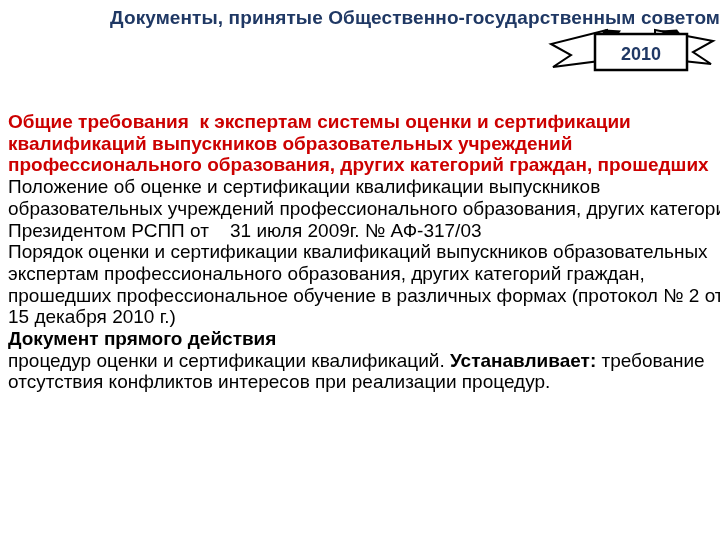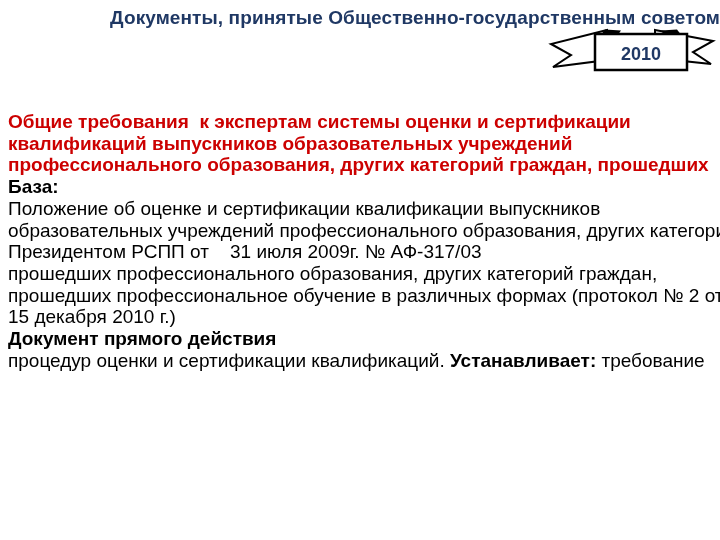--- a/index.html
+++ b/index.html
@@ -84,24 +84,25 @@
       <polygon class="fold" points="137,14 132,7.5 116,8.5 120,14"></polygon>
       <rect class="panel" x="50" y="12" width="92" height="36"></rect>
     </svg>
     <div class="ribbon-year">2010</div>
   </div>
 
   <div class="body-text">
       <div class="line"><span class="run red-bold">Общие требования  к экспертам системы оценки и сертификации</span></div>
       <div class="line"><span class="run red-bold">квалификаций выпускников образовательных учреждений</span></div>
       <div class="line"><span class="run red-bold">профессионального образования, других категорий граждан, прошедших</span></div>
-      <div class="line"><span class="run bold">База:</span></div>
       <div class="line"><span class="run reg">Положение об оценке и сертификации квалификации выпускников</span></div>
       <div class="line"><span class="run reg">образовательных учреждений профессионального образования, других категорий</span></div>
       <div class="line"><span class="run reg">Президентом РСПП от    31 июля 2009г. № АФ-317/03</span></div>
-      <div class="line"><span class="run reg">прошедших профессионального образования, других категорий граждан,</span></div>
+      <div class="line"><span class="run reg">Порядок оценки и сертификации квалификаций выпускников образовательных</span></div>
+      <div class="line"><span class="run reg">экспертам профессионального образования, других категорий граждан,</span></div>
       <div class="line"><span class="run reg">прошедших профессиональное обучение в различных формах (протокол № 2 от</span></div>
       <div class="line"><span class="run reg">15 декабря 2010 г.)</span></div>
       <div class="line"><span class="run bold">Документ прямого действия</span></div>
       <div class="line"><span class="run reg">процедур оценки и сертификации квалификаций. </span><span class="run bold">Устанавливает:</span><span class="run reg"> требование</span></div>
+      <div class="line"><span class="run reg">отсутствия конфликтов интересов при реализации процедур.</span></div>
     </div>
 
 </div>
 
 </body></html>

